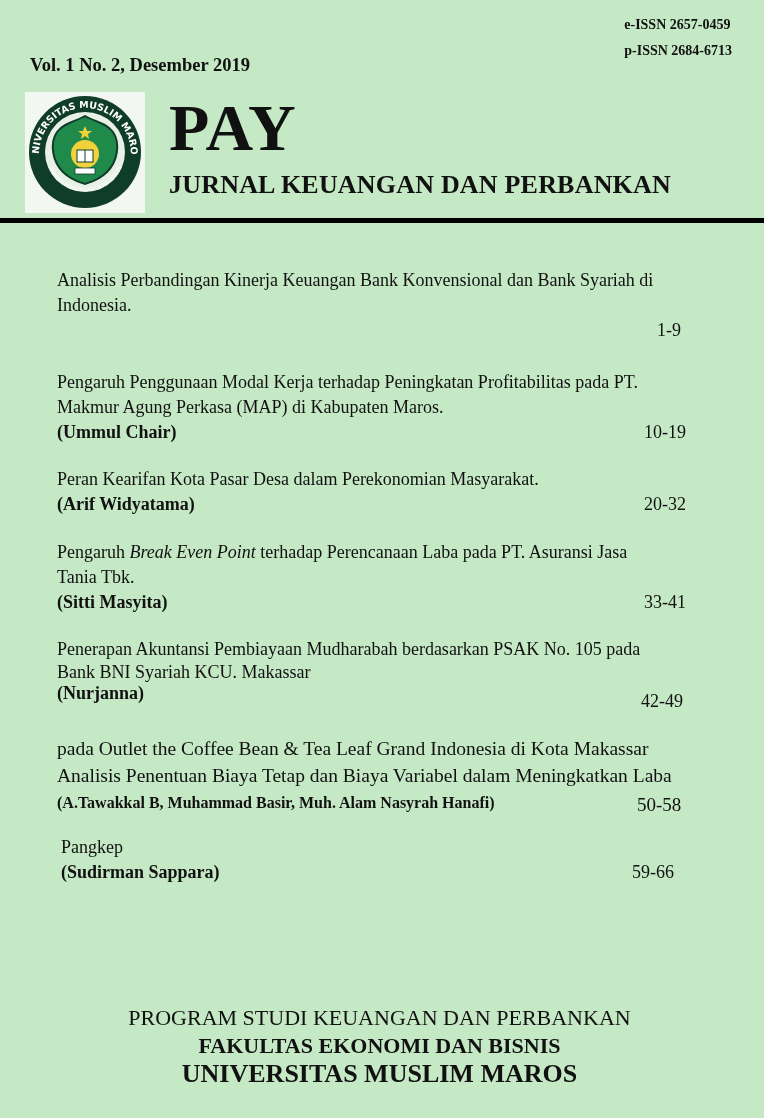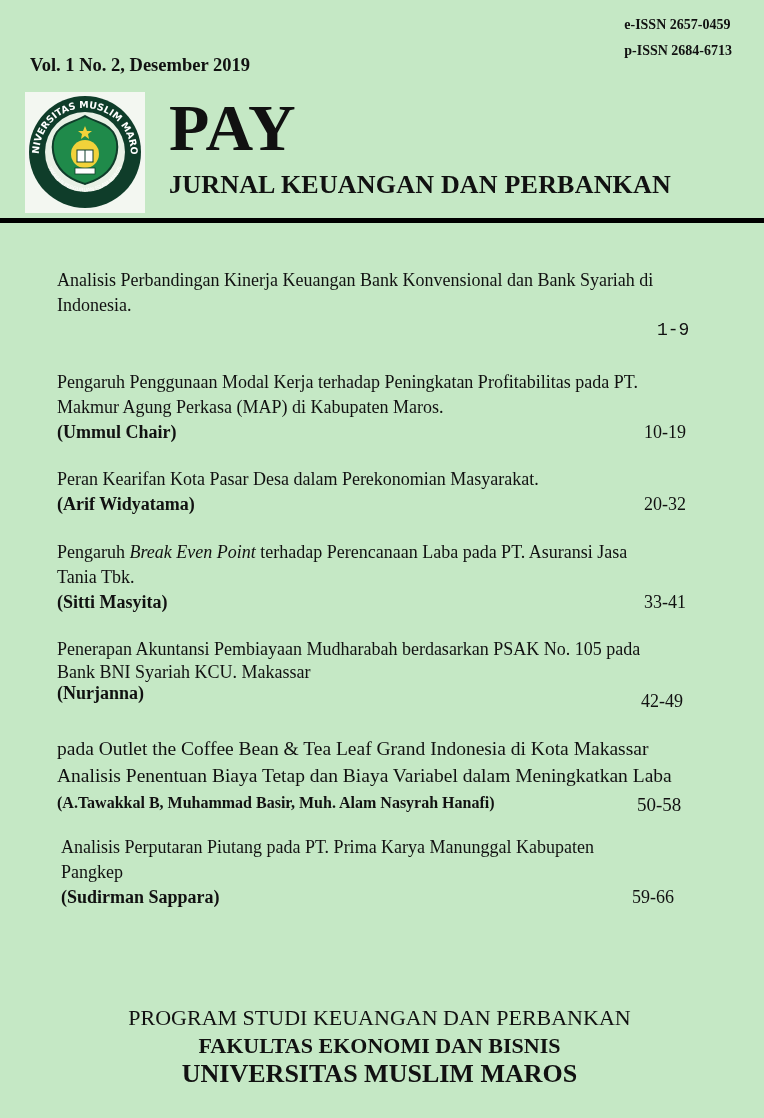--- a/index.html
+++ b/index.html
@@ -68,21 +68,21 @@
 <div class="abs subtitle">JURNAL KEUANGAN DAN PERBANKAN</div>
 
 <div class="abs rule"></div>
 
 <div class="abs entry" style="top:268px;">
   <div class="ttl">
     <div>Analisis Perbandingan Kinerja Keuangan Bank Konvensional dan Bank Syariah di</div>
     <div>Indonesia.</div>
   </div>
   <div class="meta">
-    <span class="pg" style="left:600px;font-family:Liberation Mono, monospace;">1-9</span>
+    <span class="pg" style="left:600px;">1-9</span>
   </div>
 </div>
 
 <div class="abs entry" style="top:370px;">
   <div class="ttl">
     <div>Pengaruh Penggunaan Modal Kerja terhadap Peningkatan Profitabilitas pada PT.</div>
     <div>Makmur Agung Perkasa (MAP) di Kabupaten Maros.</div>
   </div>
   <div class="meta">
     <span class="auth">(Ummul Chair)</span>
@@ -128,21 +128,20 @@
     <div>Analisis Penentuan Biaya Tetap dan Biaya Variabel dalam Meningkatkan Laba</div>
   </div>
   <div class="meta" style="height:27px;">
     <span class="auth" style="font-size:16px; line-height:27px;">(A.Tawakkal B, Muhammad Basir, Muh. Alam Nasyrah Hanafi)</span>
     <span class="pg" style="left:580px; top:3px; font-size:19px;">50-58</span>
   </div>
 </div>
 
 <div class="abs entry" style="top:835px; left:61px;">
   <div class="ttl">
-    <div>Analisis Perputaran Piutang pada PT. Prima Karya Manunggal Kabupaten</div>
     <div>Pangkep</div>
   </div>
   <div class="meta">
     <span class="auth">(Sudirman Sappara)</span>
     <span class="pg" style="left:571px;">59-66</span>
   </div>
 </div>
 
 <div class="abs footer f1">PROGRAM STUDI KEUANGAN DAN PERBANKAN</div>
 <div class="abs footer f2">FAKULTAS EKONOMI DAN BISNIS</div>

